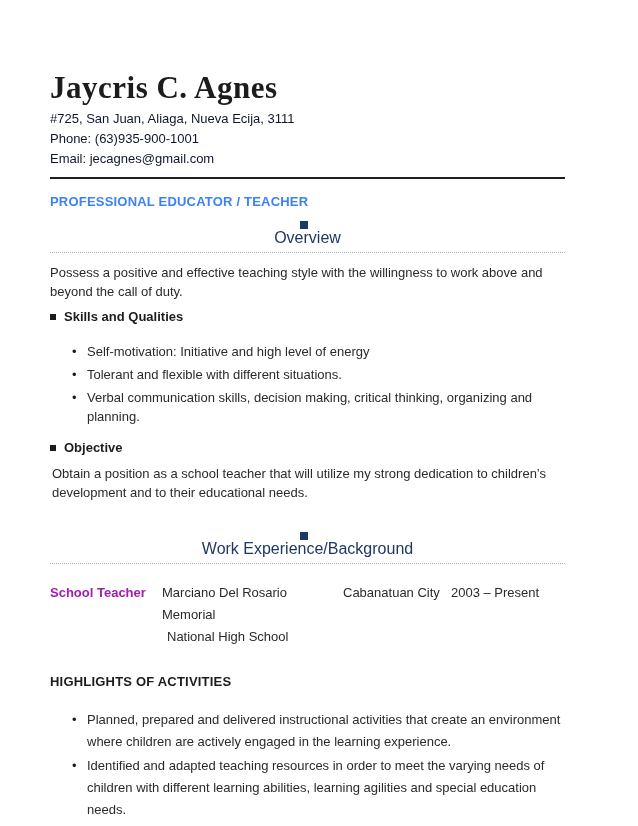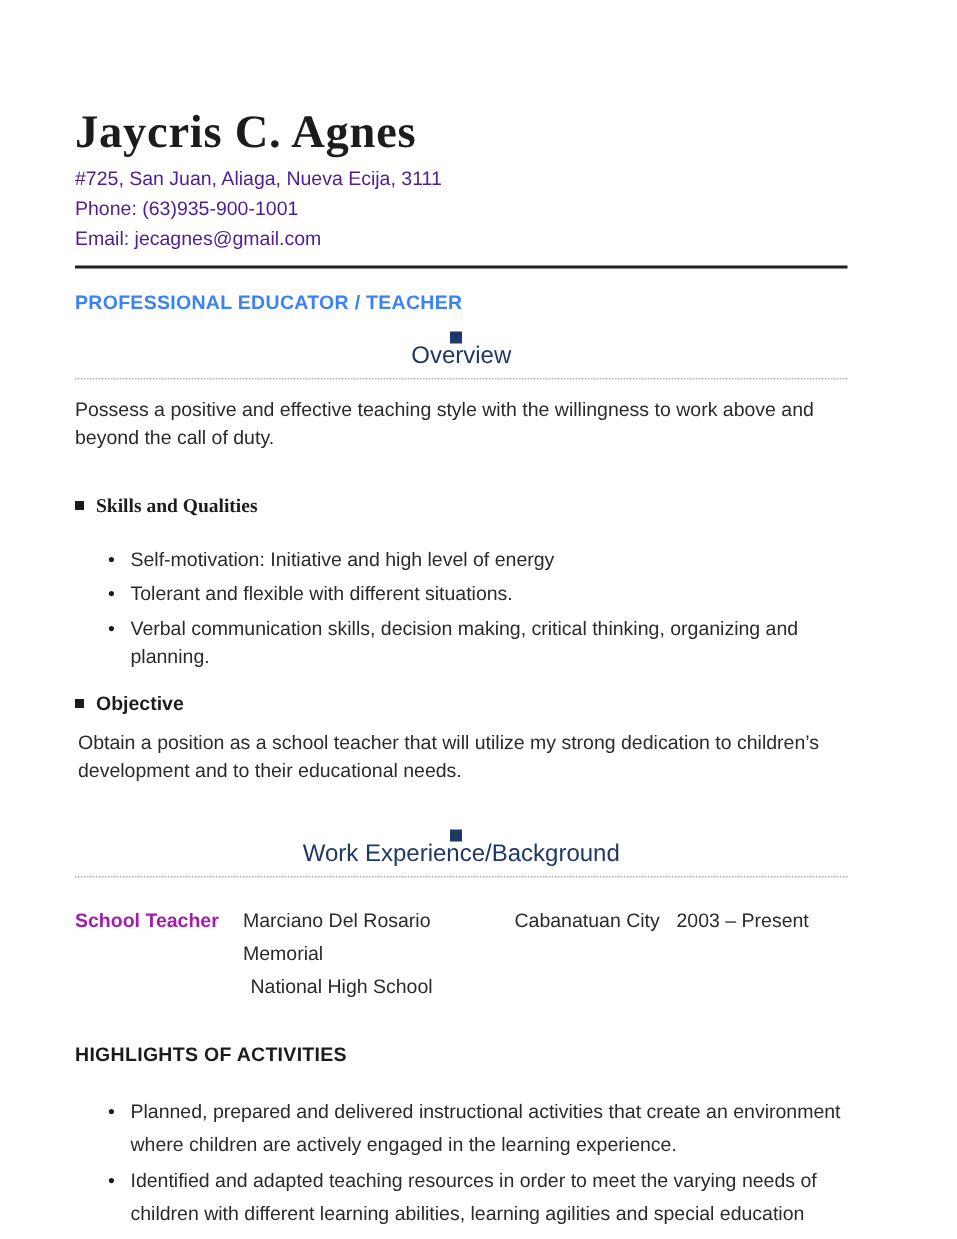--- a/index.html
+++ b/index.html
@@ -24,21 +24,21 @@
     font-weight: bold;
     font-size: 31px;
     line-height: 36px;
     color: #1c1c1c;
     letter-spacing: 0.5px;
   }
   .contact { margin-top: 3px; }
   .contact-line {
     font-size: 13px;
     line-height: 20px;
-    color: #4c1d95;
+    color: #0f172a;
   }
   .head-rule {
     border: none;
     border-top: 2px solid #1f1f1f;
     margin-top: 8px;
   }
 
   
   .profession {
     margin-top: 15px;
@@ -82,21 +82,21 @@
     flex: 0 0 auto;
   }
 
   
   .para-block { margin-top: 11px; }
   .para {
     font-size: 13px;
     line-height: 18.5px;
     color: #2a2a2a;
   }
-  .skills-heading { margin-top: 28px; font-family: Liberation Serif, serif; }
+  .skills-heading { margin-top: 8px; }
   .bullet-list {
     list-style: none;
     margin-top: 18px;
     padding-left: 22px;
   }
   .bullet-item {
     display: flex;
     font-size: 13px;
     line-height: 19px;
     margin-bottom: 4px;

